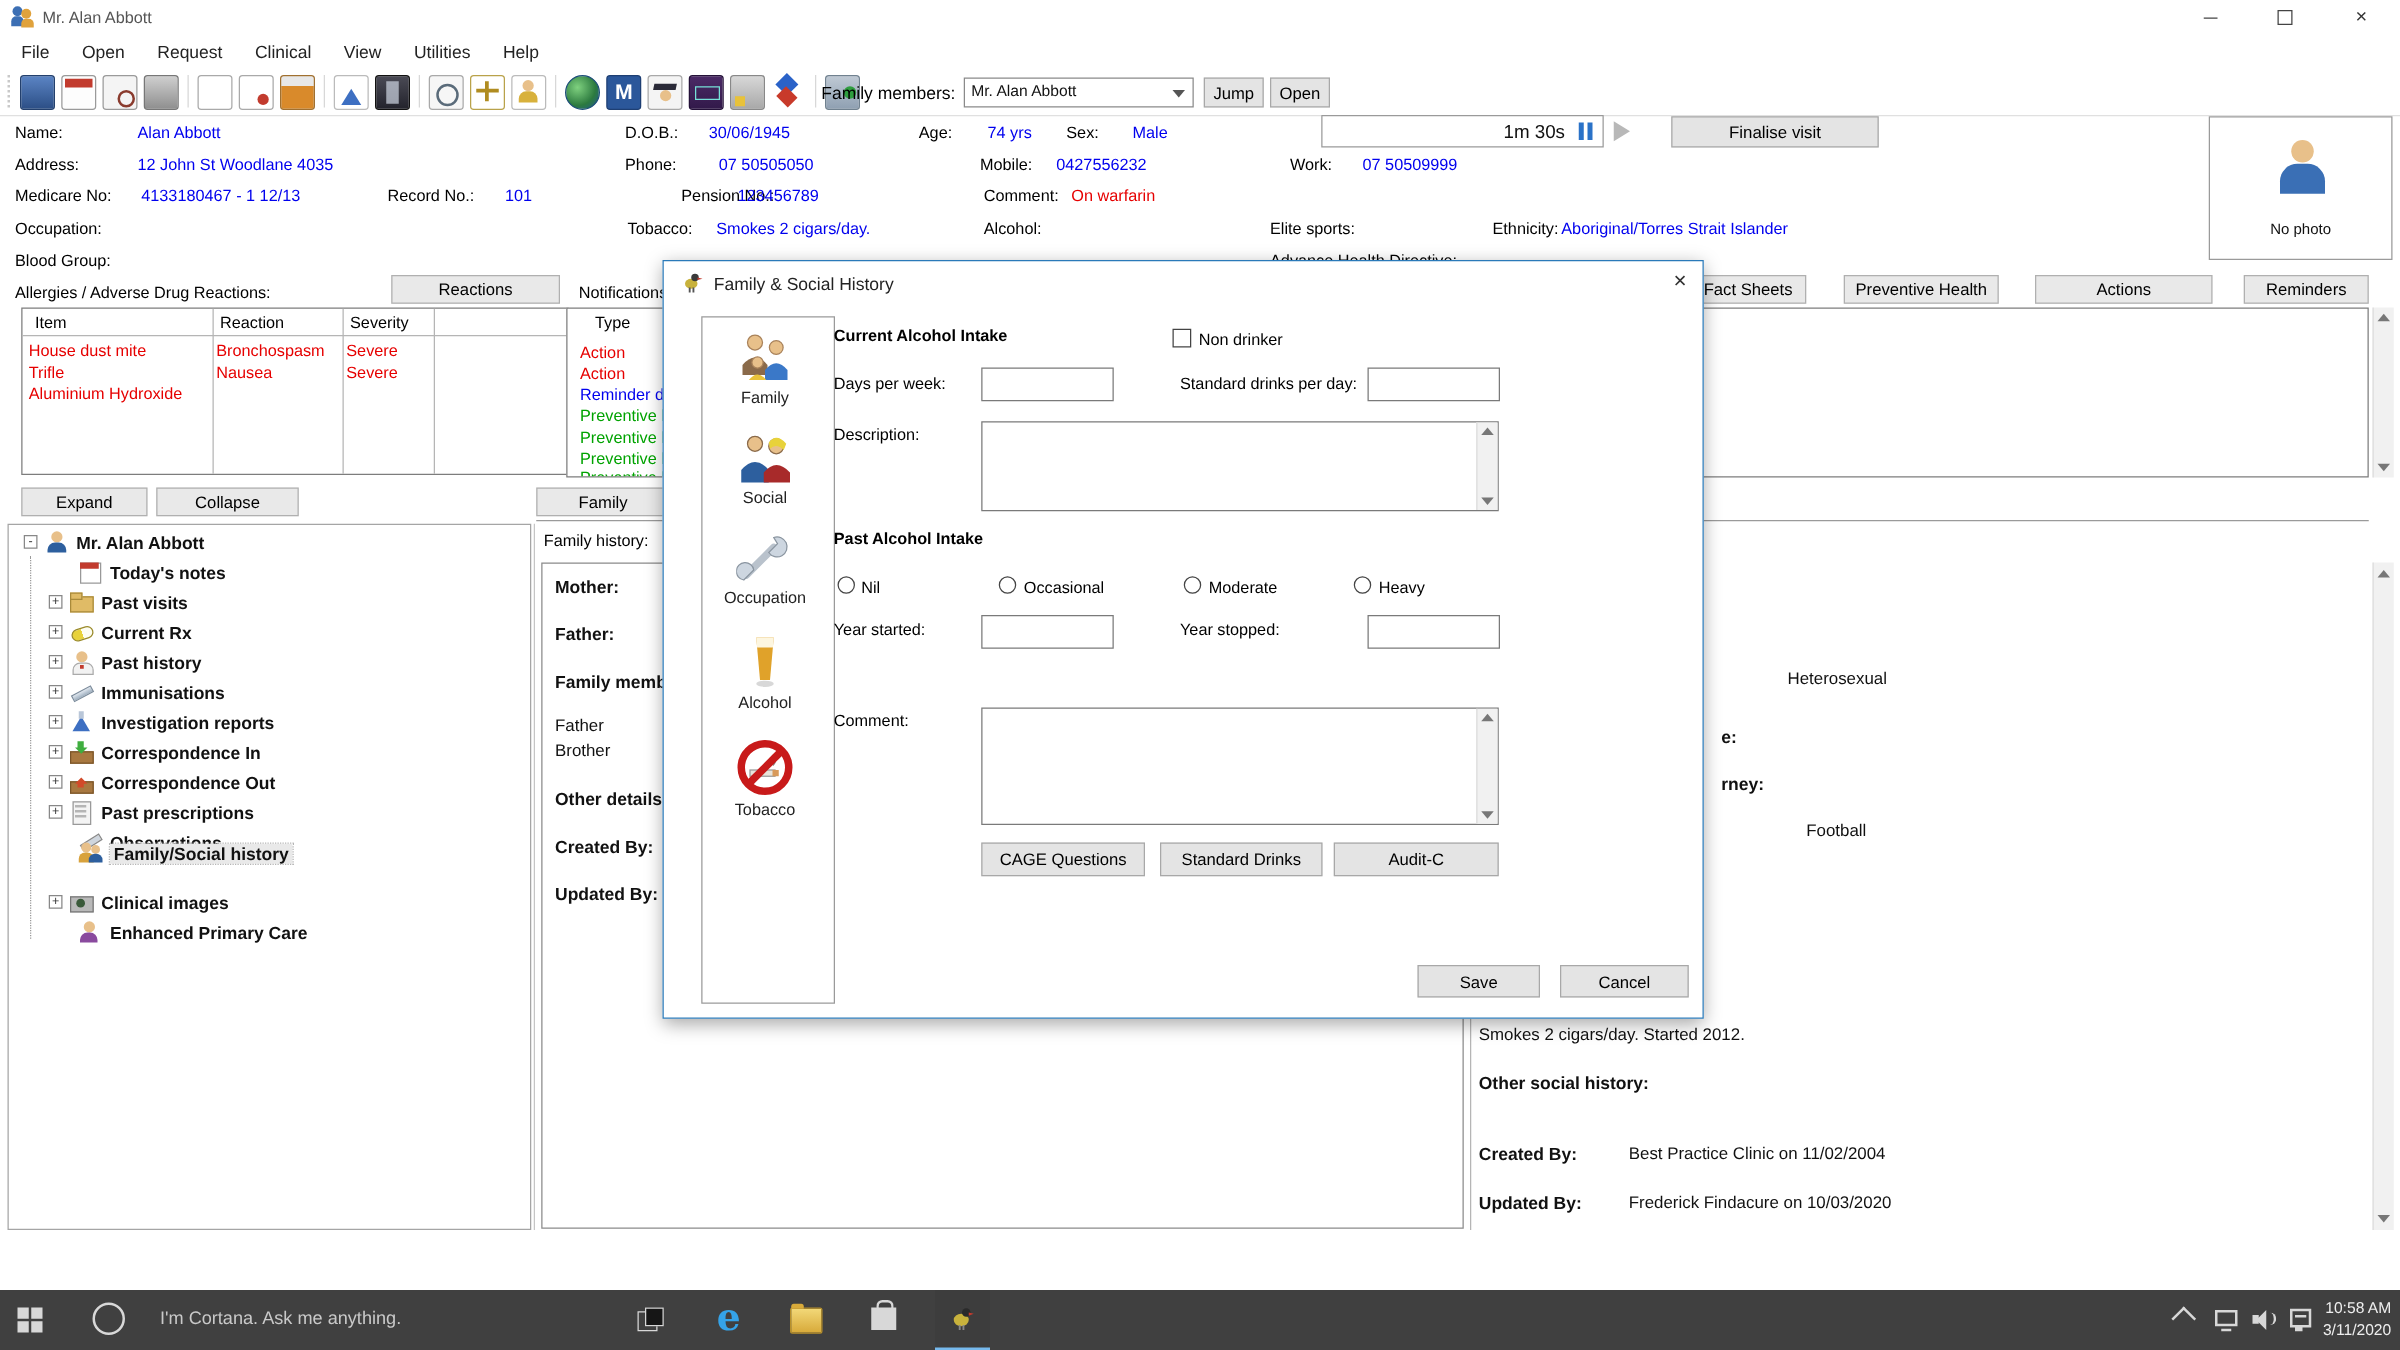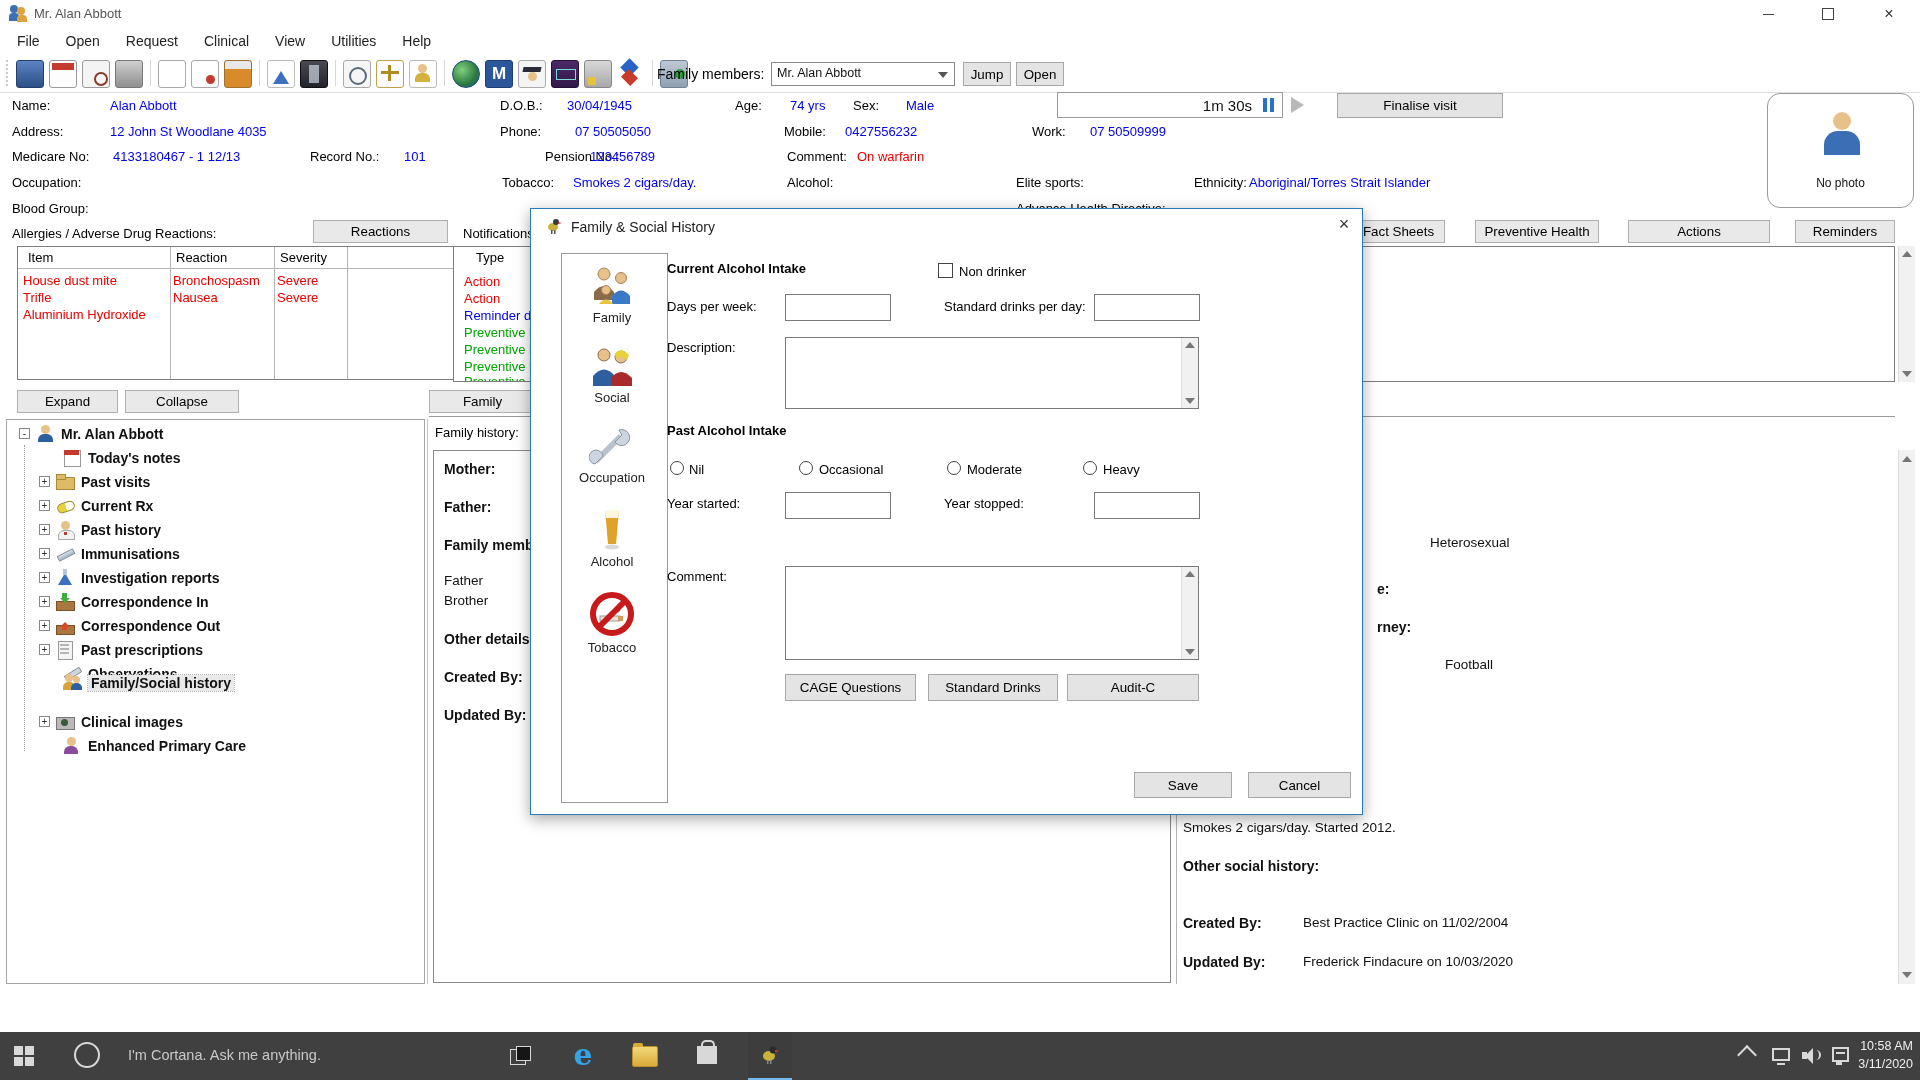--- a/index.html
+++ b/index.html
@@ -148,21 +148,21 @@
     <button class="btn" style="left:1016px;top:8px;width:48px;height:24px;">
         <span>Open</span>
       </button>
   </div>
 
   <div class="a" style="left:0;top:92px;width:1920px;height:150px;">
 
     <span class="a lbl" style="left:12px;top:6px;">Name:</span>
     <span class="a val" style="left:110px;top:6px;">Alan Abbott</span>
     <span class="a lbl" style="left:500px;top:6px;">D.O.B.:</span>
-    <span class="a val" style="left:567px;top:6px;">30/04/1945</span>
+    <span class="a val" style="left:567px;top:6px;">30/06/1945</span>
     <span class="a lbl" style="left:735px;top:6px;">Age:</span>
     <span class="a val" style="left:790px;top:6px;">74 yrs</span>
     <span class="a lbl" style="left:853px;top:6px;">Sex:</span>
     <span class="a val" style="left:906px;top:6px;">Male</span>
     <span class="a" style="left:1057px;top:0;width:226px;height:26px;background:#fff;border:1px solid #9a9a9a;box-sizing:border-box;">
       <span class="a" style="right:30px;top:4px;font-size:15px;">1m  30s</span>
       <span class="a" style="right:6px;top:5px;width:14px;height:14px;">
         <i class="a" style="position:absolute;left:1px;top:0;width:4px;height:14px;background:#2a72c8;display:block;"></i>
         <i class="a" style="position:absolute;left:8px;top:0;width:4px;height:14px;background:#2a72c8;display:block;"></i>
       </span>
@@ -198,21 +198,21 @@
     <span class="a lbl" style="left:1194px;top:83px;">Ethnicity:</span>
     <span class="a val" style="left:1249px;top:83px;">Aboriginal/Torres Strait Islander</span>
 
     <span class="a lbl" style="left:12px;top:109px;">Blood Group:</span>
     <span class="a lbl" style="left:1016px;top:109px;">Advance Health Directive:</span>
 
     <span class="a lbl" style="left:12px;top:134px;">Allergies / Adverse Drug Reactions:</span>
     <span class="a lbl" style="left:463px;top:134px;">Notifications:</span>
   </div>
 
-  <div class="panelbox" style="left:1767px;top:93px;width:147px;height:115px;border-color:#9a9a9a;border-radius:13px;">
+  <div class="panelbox" style="left:1767px;top:93px;width:147px;height:115px;border-color:#9a9a9a;">
     <span class="a" style="left:56px;top:18px;width:36px;height:44px;">
       <i class="a head" style="position:absolute;left:9px;top:0;width:18px;height:18px;display:block;"></i>
       <i class="a" style="position:absolute;left:0;top:19px;width:36px;height:24px;background:#3a6fb5;border-radius:14px 14px 0 0;display:block;"></i>
     </span>
     <span class="a" style="left:0;top:82px;width:145px;text-align:center;font-size:12px;">No photo</span>
   </div>
 
   <button class="tabbtn" style="left:313px;top:220px;width:135px;height:23px;">
       <span>Reactions</span>
     </button>

